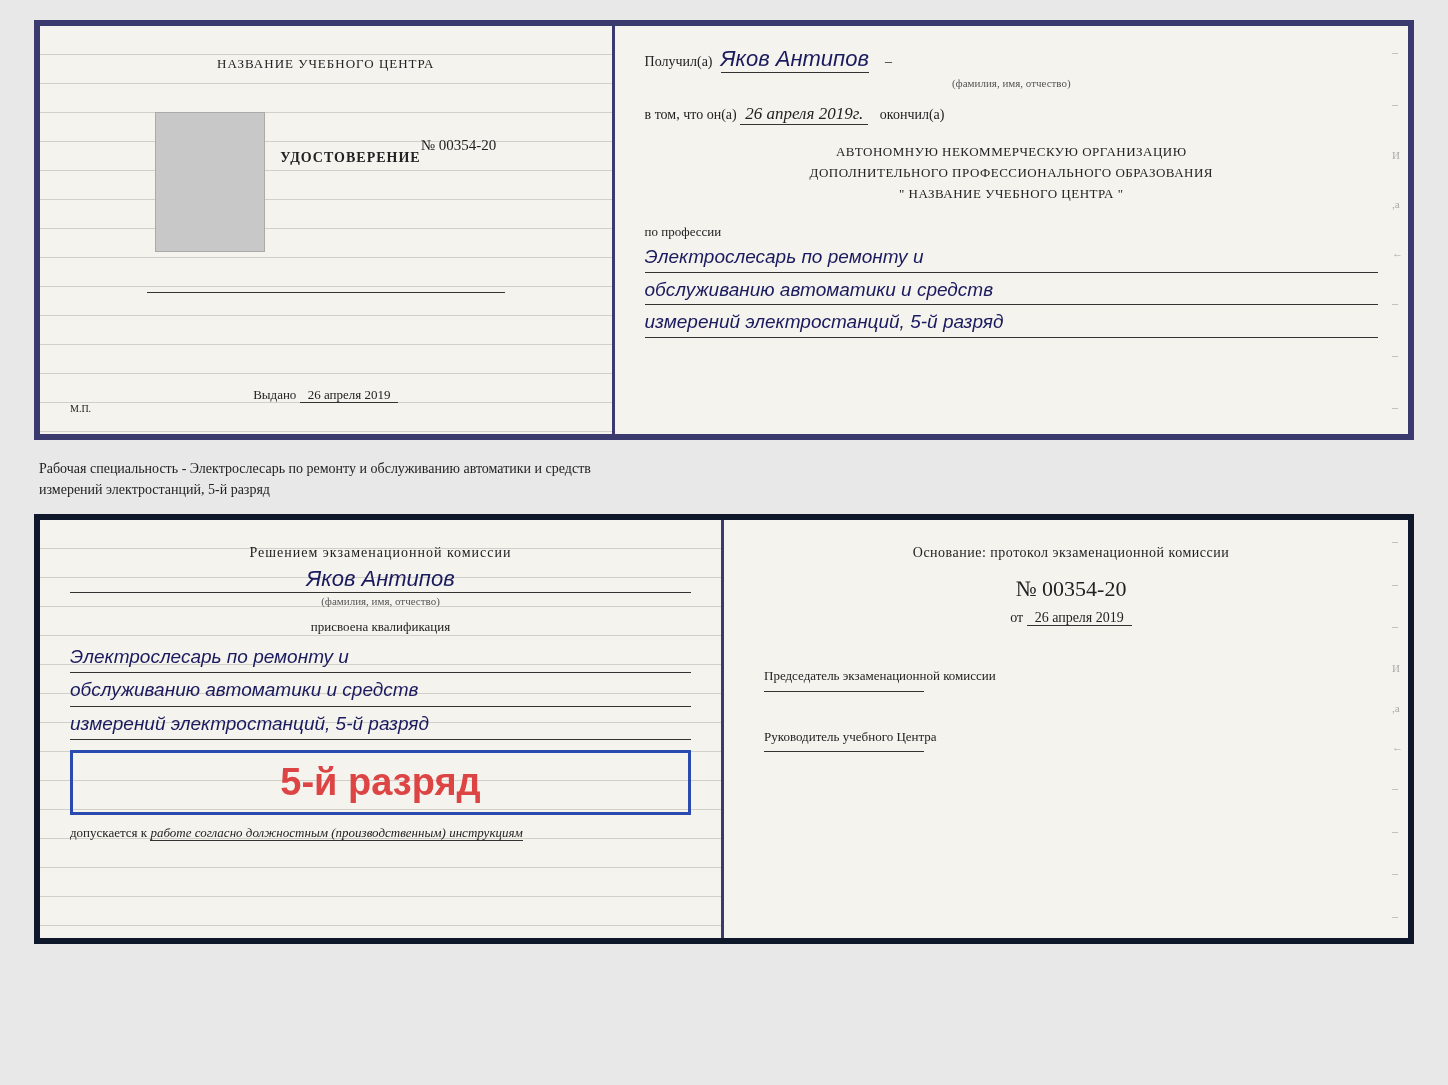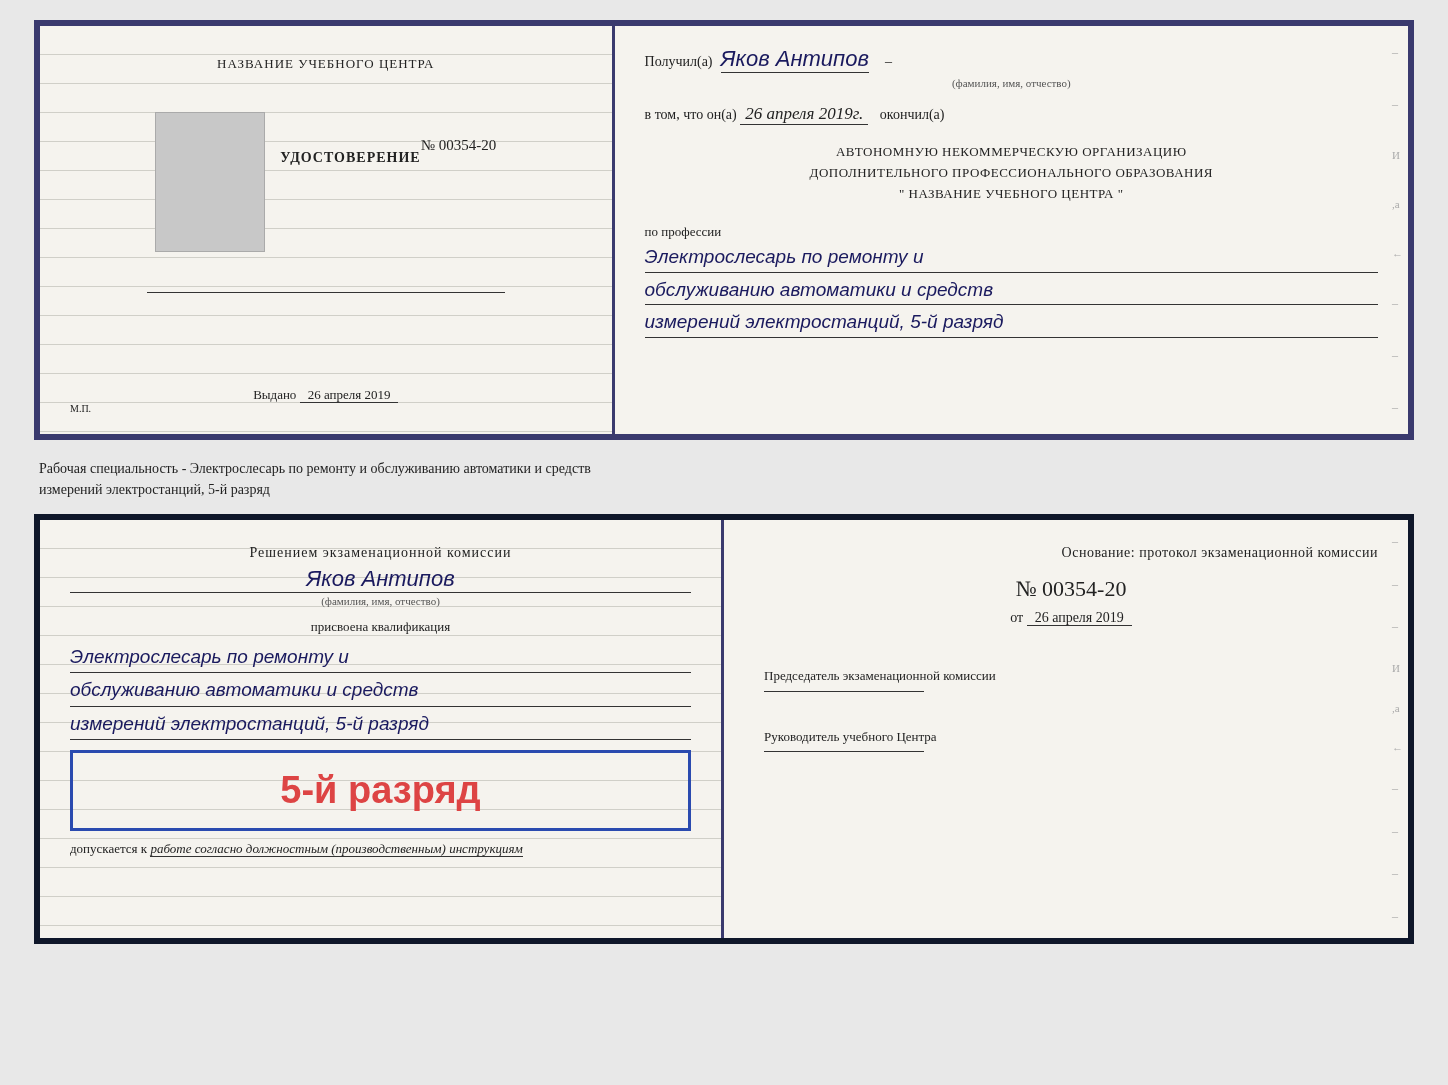--- a/index.html
+++ b/index.html
@@ -242,21 +242,21 @@
       font-style: italic;
       line-height: 1.6;
       border-bottom: 1px solid #333;
       display: block;
       margin-top: 2px;
     }
 
     .razryad-badge {
       border: 3px solid #2a4aaf;
       display: inline-block;
-      padding: 16px 15px;
+      padding: 8px 15px;
       margin: 10px 0;
       text-align: center;
     }
 
     .razryad-num {
       font-size: 38px;
       font-weight: bold;
       font-family: Arial, sans-serif;
       color: #d44;
       display: block;
@@ -269,21 +269,21 @@
 
     .dopuskaetsya em {
       font-style: italic;
       border-bottom: 1px solid #333;
     }
 
     
     .osnovanie {
       font-size: 14px;
       color: #222;
-      text-align: right;
+      text-align: center;
       letter-spacing: 0.5px;
       margin-bottom: 15px;
     }
 
     .protocol-num {
       font-size: 22px;
       text-align: center;
       color: #222;
       font-weight: normal;
       margin-bottom: 8px;

